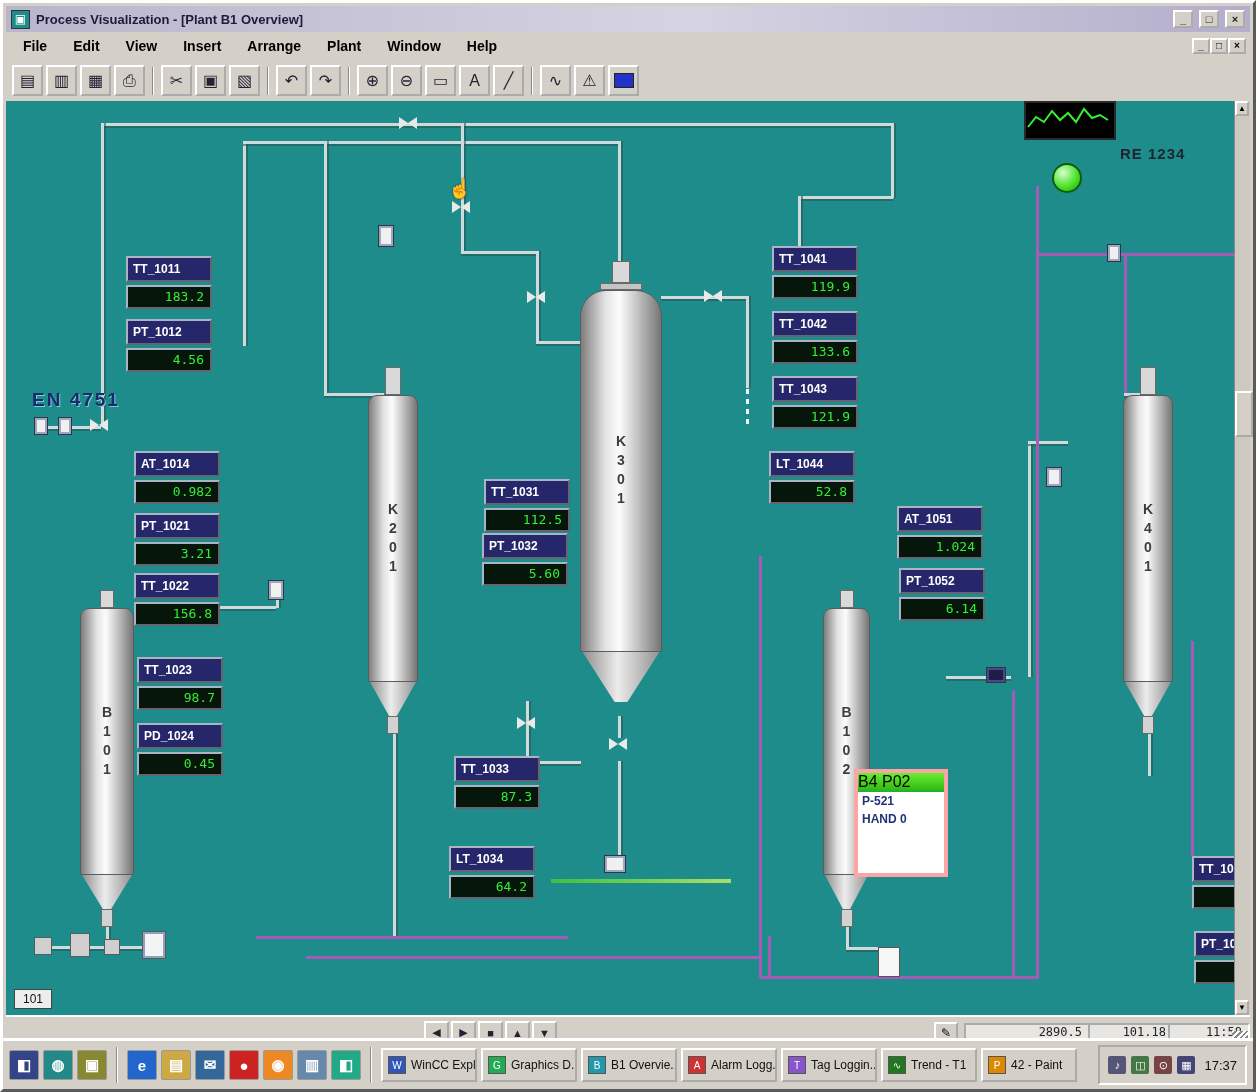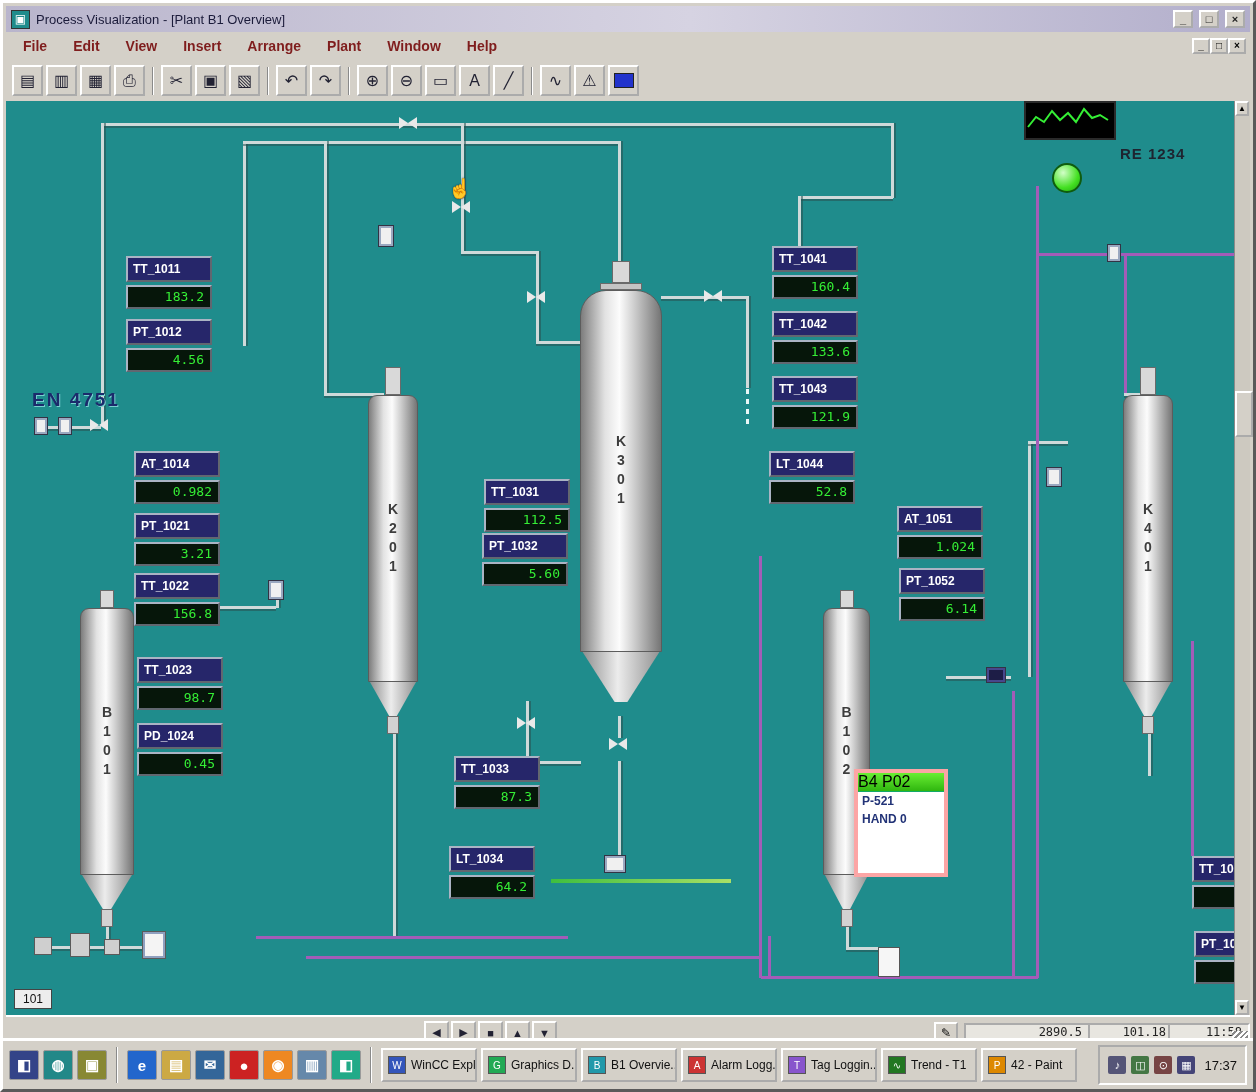--- a/index.html
+++ b/index.html
@@ -6,26 +6,26 @@
   body{width:1256px;height:1092px;overflow:hidden;position:relative;
        font-family:"Liberation Sans",sans-serif;background:#d4d0c8}
   .window{position:absolute;inset:0;background:#d4d0c8;
           border:3px solid #fff;border-right-color:#5a5a5a;border-bottom-color:#5a5a5a}
   
   .titlebar{position:absolute;left:3px;top:3px;right:3px;height:26px;
             background:linear-gradient(90deg,#b9b5cc,#d6d3e2 55%,#b2aecb);
             display:flex;align-items:center;gap:6px;padding:0 5px;border-bottom:1px solid #8a8a8a}
   .app-icon{width:17px;height:17px;background:#1f8c8c;color:#fff;font-size:12px;
             display:flex;align-items:center;justify-content:center;border:1px solid #333}
-  .title-text{font-size:13px;font-weight:normal;color:#1b1b3a;flex:1;white-space:nowrap;overflow:hidden}
+  .title-text{font-size:13px;font-weight:bold;color:#1b1b3a;flex:1;white-space:nowrap;overflow:hidden}
   .win-btn{width:20px;height:18px;background:#d4d0c8;border:2px outset #fff;
            font-size:11px;line-height:12px;text-align:center;padding:0;font-weight:bold;color:#222}
   .menubar{position:absolute;left:3px;top:29px;right:3px;height:28px;display:flex;
            align-items:center;background:#d4d0c8;border-bottom:1px solid #8a8a8a;padding:0 4px}
-  .menu-item{padding:4px 13px;font-size:14px;font-weight:bold;color:#7f1d1d}
+  .menu-item{padding:4px 13px;font-size:14px;font-weight:bold;color:#000000}
   .menu-spacer{flex:1}
   .child-btn{width:18px;height:16px;background:#d4d0c8;border:2px outset #fff;font-size:10px;
              line-height:10px;text-align:center;padding:0;font-weight:bold}
   .toolbar{position:absolute;left:3px;top:57px;right:3px;height:41px;display:flex;
            align-items:center;gap:3px;padding:0 6px;background:#d4d0c8;border-bottom:2px solid #9a9a9a}
   .tb-btn{width:31px;height:31px;background:#d4d0c8;border:2px outset #fff;font-size:16px;
           display:flex;align-items:center;justify-content:center;color:#223;padding:0}
   .tb-sep{width:0;height:28px;border-left:1px solid #8a8a8a;border-right:1px solid #fff;margin:0 4px}
   .swatch{width:18px;height:13px;border:1px solid #222}
   
@@ -291,21 +291,21 @@
     <div class="tag" style="left:448px;top:655px">
       <div class="tag-label">TT_1033</div>
       <div class="tag-value">87.3</div>
       </div>
     <div class="tag" style="left:443px;top:745px">
       <div class="tag-label">LT_1034</div>
       <div class="tag-value">64.2</div>
       </div>
     <div class="tag" style="left:766px;top:145px">
       <div class="tag-label">TT_1041</div>
-      <div class="tag-value">160.4</div>
+      <div class="tag-value">119.9</div>
       </div>
     <div class="tag" style="left:766px;top:210px">
       <div class="tag-label">TT_1042</div>
       <div class="tag-value">133.6</div>
       </div>
     <div class="tag" style="left:766px;top:275px">
       <div class="tag-label">TT_1043</div>
       <div class="tag-value">121.9</div>
       </div>
     <div class="tag" style="left:763px;top:350px">

